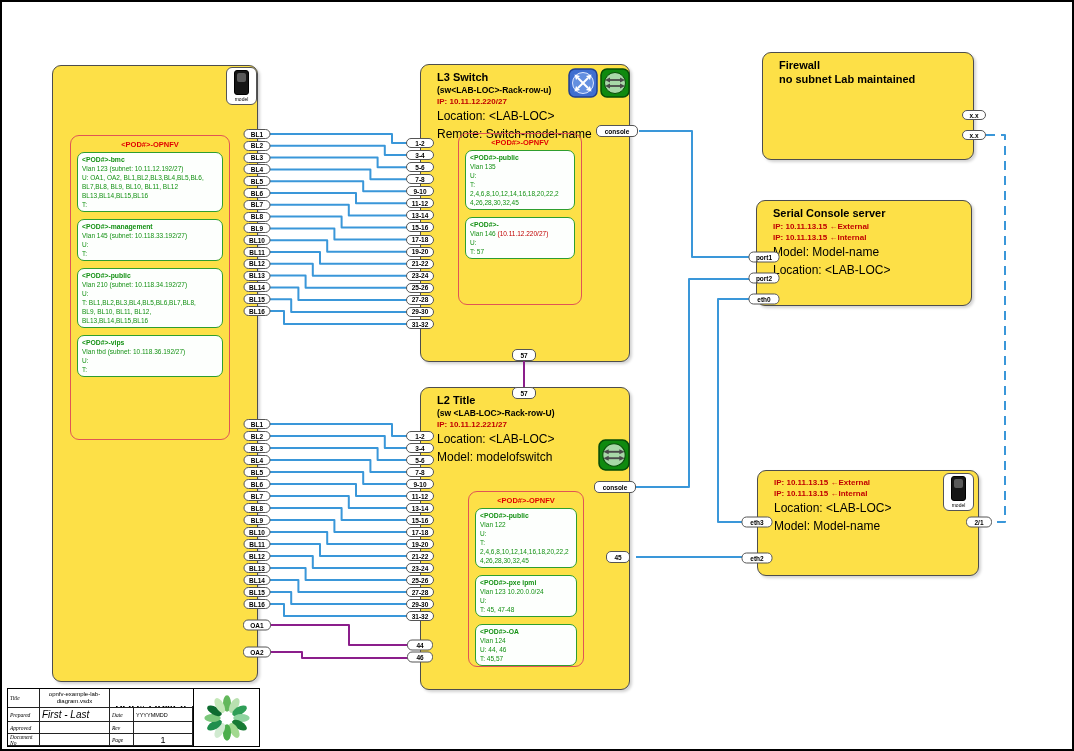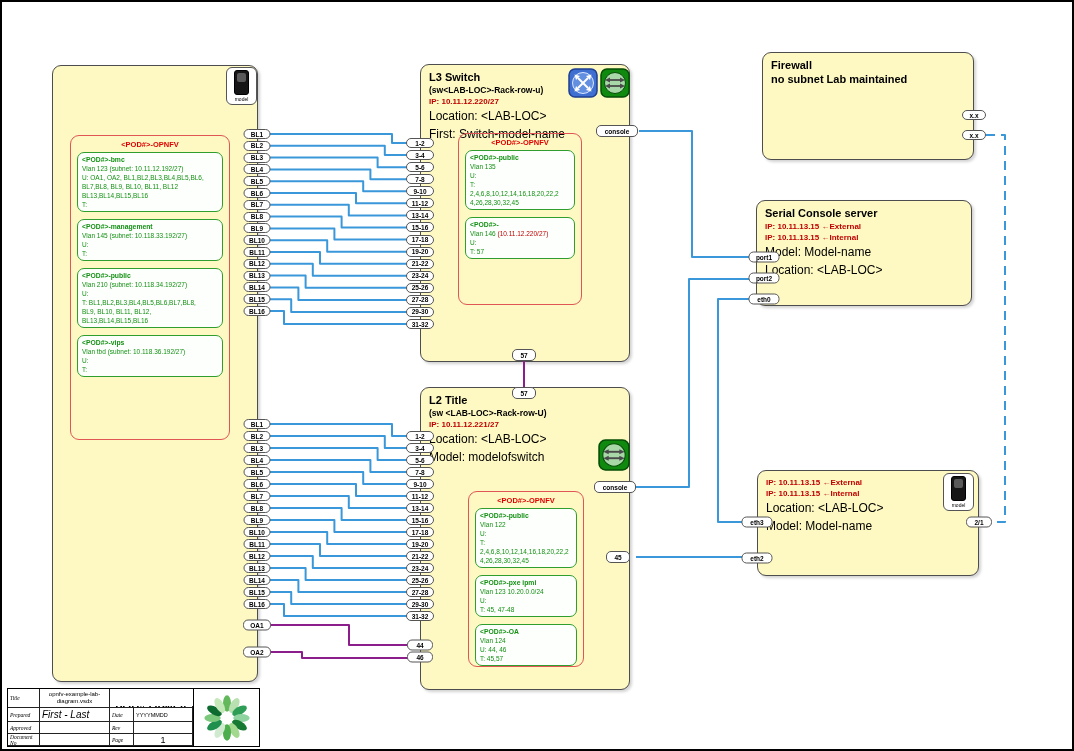--- a/index.html
+++ b/index.html
@@ -1,19 +1,19 @@
 <!DOCTYPE html>
 <html><head>
 <meta charset="utf-8">
 <style>
   html,body{margin:0;padding:0;background:#fff;font-family:"Liberation Sans",sans-serif;}
   .canvas{position:relative;width:1074px;height:751px;background:#ffffff;border:2px solid #000;box-sizing:border-box;overflow:hidden;}
 
-  .node{position:absolute;background:#fef9c3;border:1.6px solid #4d4d4d;border-radius:9px;
-        box-shadow:2px 2px 3px rgba(0,0,0,.18);box-sizing:border-box;padding:6px 8px;z-index:2;}
+  .node{position:absolute;background:#fde047;border:1.6px solid #4d4d4d;border-radius:9px;
+        box-shadow:2px 2px 3px rgba(0,0,0,.18);box-sizing:border-box;padding:6px 16px;z-index:2;}
 
   .hl-t1{font-weight:700;font-size:11px;line-height:1.25;color:#000;}
   .hl-t2{font-weight:700;font-size:8.5px;line-height:1.3;color:#000;}
   .hl-red{font-weight:700;font-size:8px;color:#c00000;line-height:1.4;}
   .hl-plain{font-size:12px;line-height:1.5;color:#000;}
 
   .grp{position:absolute;border:1.4px solid #e05555;border-radius:9px;}
   .grp-title{color:#e00000;font-weight:700;font-size:7.5px;text-align:center;margin:4px 0 3px;}
   .vlan{border:1.4px solid #2f9e2f;border-radius:7px;margin:0 6px 7px;padding:2px 4px;background:#fdfffd;}
   .vlan-title{color:#149114;font-weight:700;font-size:6.8px;line-height:9px;white-space:nowrap;}
@@ -136,21 +136,21 @@
     <div class="tower"></div>
     <div class="icon-caption">model</div>
   </div>
 
   <div class="node" style="left:418px;top:62px;width:210px;height:298px">
     <div>
         <div class="hl-t1">L3 Switch</div>
         <div class="hl-t2">(sw&lt;LAB-LOC&gt;-Rack-row-u)</div>
         <div class="hl-red">IP: 10.11.12.220/27</div>
         <div class="hl-plain">Location: &lt;LAB-LOC&gt;</div>
-        <div class="hl-plain">First: Switch-model-name</div>
+        <div class="hl-plain">Remote: Switch-model-name</div>
       </div>
     <div class="grp" style="left:37px;top:68px;width:122px;height:170px">
       <div class="grp-title">&lt;POD#&gt;-OPNFV</div>
       <div>
           <div class="vlan">
             <div class="vlan-title">&lt;POD#&gt;-public</div>
             <div class="vlan-line"><span>Vlan 135</span></div>
             <div class="vlan-line"><span>U:</span></div>
             <div class="vlan-line"><span>T:</span></div>
             <div class="vlan-line"><span>2,4,6,8,10,12,14,16,18,20,22,2</span></div>

